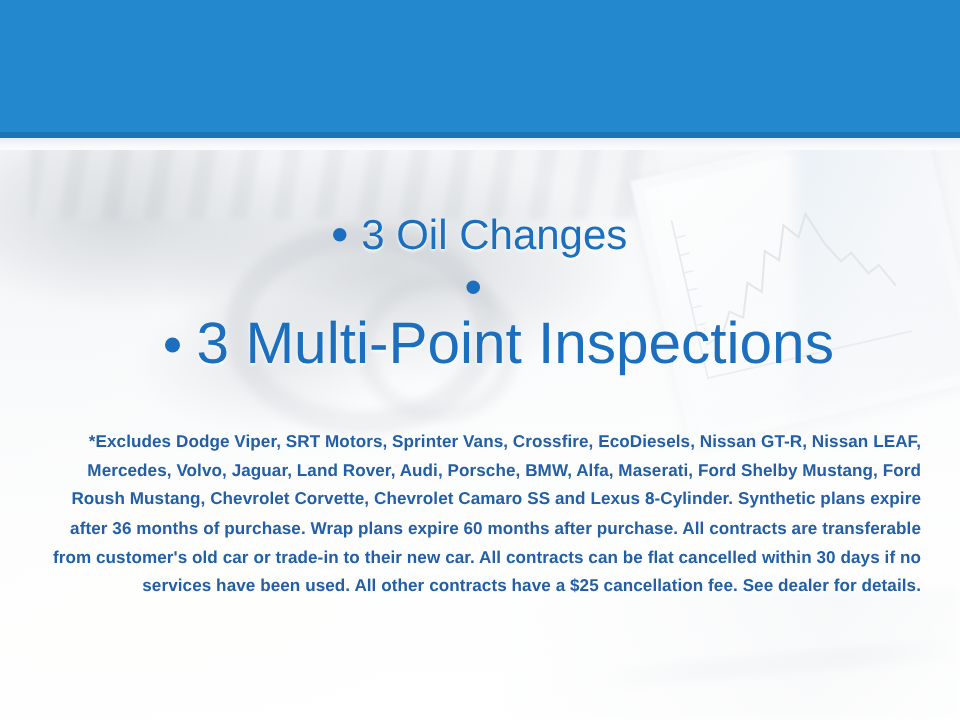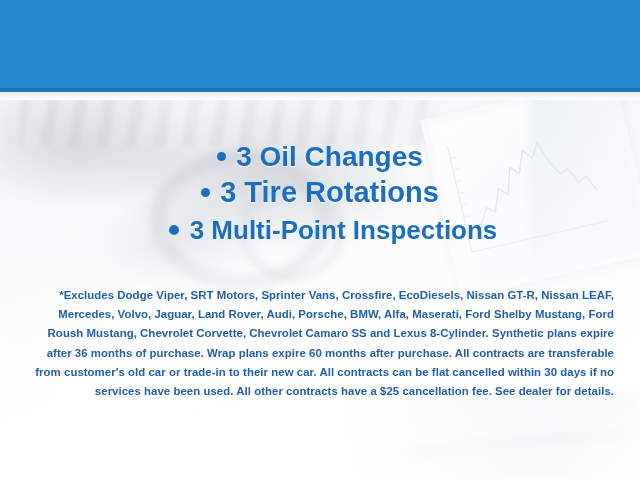--- a/index.html
+++ b/index.html
@@ -210,27 +210,27 @@
     position: absolute;
     left: 0;
     right: 0;
     top: 140px;
     z-index: 4;
     text-align: center;
   }
   .bullet-row {
     display: block;
     color: #1b6fbe;
-    font-weight: bold;
+    font-weight: normal;
     white-space: nowrap;
     text-shadow: 0 1px 2px rgba(255,255,255,0.85);
   }
   .bullet-row.r1 { font-size: 28px; line-height: 34px; }
   .bullet-row.r2 { font-size: 29px; line-height: 36px; }
-  .bullet-row.r3 { font-size: 26px; line-height: 40px; padding-left: 26px; }
+  .bullet-row.r3 { font-size: 39px; line-height: 40px; padding-left: 26px; }
   .dot {
     display: inline-block;
     width: 9px;
     height: 9px;
     border-radius: 50%;
     background: #1b6fbe;
     vertical-align: middle;
     margin-right: 10px;
     margin-bottom: 4px;
   }
@@ -289,21 +289,21 @@
   <div class="title">
     <span>ExtraCare Package</span>
       <span class="star">*</span>
   </div>
 
   <div class="bullets">
     <div class="bullet-row r1">
       <span class="dot"></span><span>3 Oil Changes</span>
     </div>
     <div class="bullet-row r2">
-      <span class="dot"></span><span>3 Tire Rotations</span>
+      <span class="dot"></span>
     </div>
     <div class="bullet-row r3">
       <span class="dot"></span><span>3 Multi-Point Inspections</span>
     </div>
   </div>
 
   <div class="disclaimer">*Excludes Dodge Viper, SRT Motors, Sprinter Vans, Crossfire, EcoDiesels, Nissan GT-R, Nissan LEAF, Mercedes, Volvo, Jaguar, Land Rover, Audi, Porsche, BMW, Alfa, Maserati, Ford Shelby Mustang, Ford Roush Mustang, Chevrolet Corvette, Chevrolet Camaro SS and Lexus 8-Cylinder. Synthetic plans expire after 36 months of purchase. Wrap plans expire 60 months after purchase. All contracts are transferable from customer's old car or trade-in to their new car. All contracts can be flat cancelled within 30 days if no services have been used. All other contracts have a $25 cancellation fee. See dealer for details.</div>
 
 </div>
 

